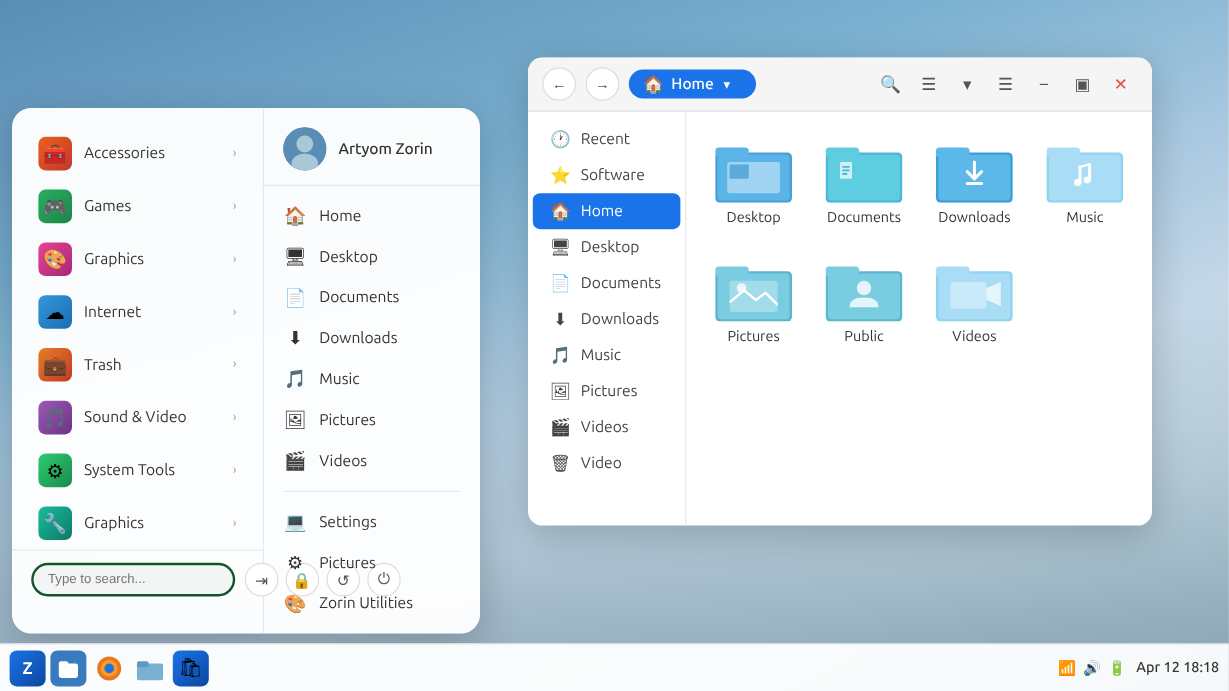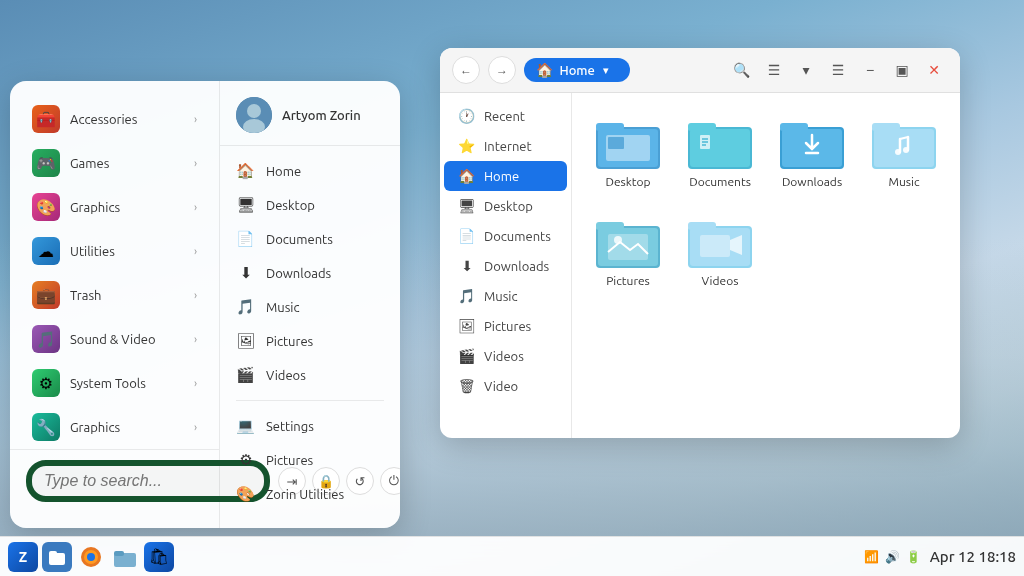--- a/index.html
+++ b/index.html
@@ -62,21 +62,21 @@
       font-size: 14px;
     }
     .taskbar-right {
       display: flex;
       align-items: center;
       gap: 8px;
       font-size: 12px;
       color: #333;
     }
     .taskbar-time {
-      font-size: 15px;
+      font-size: 12px;
       color: #333;
       font-weight: 500;
     }
     .taskbar-icons-sys {
       display: flex;
       align-items: center;
       gap: 6px;
     }
 
     
@@ -127,27 +127,26 @@
     }
     .start-menu-search {
       padding: 10px 16px;
       border-top: 1px solid rgba(0,0,0,0.08);
       display: flex;
       align-items: center;
       gap: 8px;
     }
     .start-menu-search input {
       flex: 1;
-      border: 6px solid #14532d;
+      border: 2px solid #14532d;
       border-radius: 20px;
       padding: 6px 12px;
-      font-size: 16px;
+      font-size: 11px;
       outline: none;
       background: rgba(0,0,0,0.03);
-      font-style: italic;
     }
     .start-menu-search-btns {
       display: flex;
       gap: 6px;
     }
     .search-btn {
       width: 28px;
       height: 28px;
       border-radius: 50%;
       border: 1px solid #ddd;
@@ -378,21 +377,21 @@
 
   <div class="fm-body">
 
     <div class="fm-sidebar">
       <div class="fm-sidebar-item">
         <span class="si-icon">🕐</span>
         <span>Recent</span>
       </div>
       <div class="fm-sidebar-item">
         <span class="si-icon">⭐</span>
-        <span>Internet</span>
+        <span>Software</span>
       </div>
       <div class="fm-sidebar-item active">
         <span class="si-icon">🏠</span>
         <span>Home</span>
       </div>
       <div class="fm-sidebar-item">
         <span class="si-icon">🖥</span>
         <span>Desktop</span>
       </div>
       <div class="fm-sidebar-item">
@@ -486,20 +485,32 @@
             <rect x="0" y="6" width="28" height="8" rx="3" fill="#7acce0"></rect>
             <rect x="2" y="12" width="60" height="38" rx="3" fill="#7acce0"></rect>
             <rect x="12" y="18" width="40" height="26" rx="2" fill="white" opacity="0.3"></rect>
             <circle cx="22" cy="24" r="4" fill="white" opacity="0.8"></circle>
             <path d="M12 36 L24 26 L34 34 L42 28 L52 38" stroke="white" stroke-width="2" fill="none"></path>
           </svg>
         </div>
         <span class="fm-folder-label">Pictures</span>
       </div>
 
+      <div class="fm-folder">
+        <div class="fm-folder-icon">
+          <svg viewBox="0 0 64 52" xmlns="http://www.w3.org/2000/svg">
+            <rect x="0" y="10" width="64" height="42" rx="4" fill="#5bb4d0"></rect>
+            <rect x="0" y="6" width="28" height="8" rx="3" fill="#7acce0"></rect>
+            <rect x="2" y="12" width="60" height="38" rx="3" fill="#7acce0"></rect>
+            <circle cx="32" cy="24" r="6" fill="white" opacity="0.8"></circle>
+            <path d="M20 40 Q20 32 32 32 Q44 32 44 40" fill="white" opacity="0.8"></path>
+          </svg>
+        </div>
+        <span class="fm-folder-label">Public</span>
+      </div>
 
 
       <div class="fm-folder">
         <div class="fm-folder-icon">
           <svg viewBox="0 0 64 52" xmlns="http://www.w3.org/2000/svg">
             <rect x="0" y="10" width="64" height="42" rx="4" fill="#8dd4ef"></rect>
             <rect x="0" y="6" width="28" height="8" rx="3" fill="#a8ddf5"></rect>
             <rect x="2" y="12" width="60" height="38" rx="3" fill="#a8ddf5"></rect>
             <rect x="12" y="19" width="30" height="22" rx="2" fill="white" opacity="0.4"></rect>
             <path d="M42 24 L54 19 L54 39 L42 34 Z" fill="white" opacity="0.7"></path>
@@ -525,21 +536,21 @@
       <span class="item-label">Games</span>
       <span class="item-arrow">›</span>
     </div>
     <div class="start-menu-item">
       <div class="item-icon icon-graphics">🎨</div>
       <span class="item-label">Graphics</span>
       <span class="item-arrow">›</span>
     </div>
     <div class="start-menu-item">
       <div class="item-icon icon-internet">☁</div>
-      <span class="item-label">Utilities</span>
+      <span class="item-label">Internet</span>
       <span class="item-arrow">›</span>
     </div>
     <div class="start-menu-item">
       <div class="item-icon icon-office">💼</div>
       <span class="item-label">Trash</span>
       <span class="item-arrow">›</span>
     </div>
     <div class="start-menu-item">
       <div class="item-icon icon-sound">🎵</div>
       <span class="item-label">Sound &amp; Video</span>

